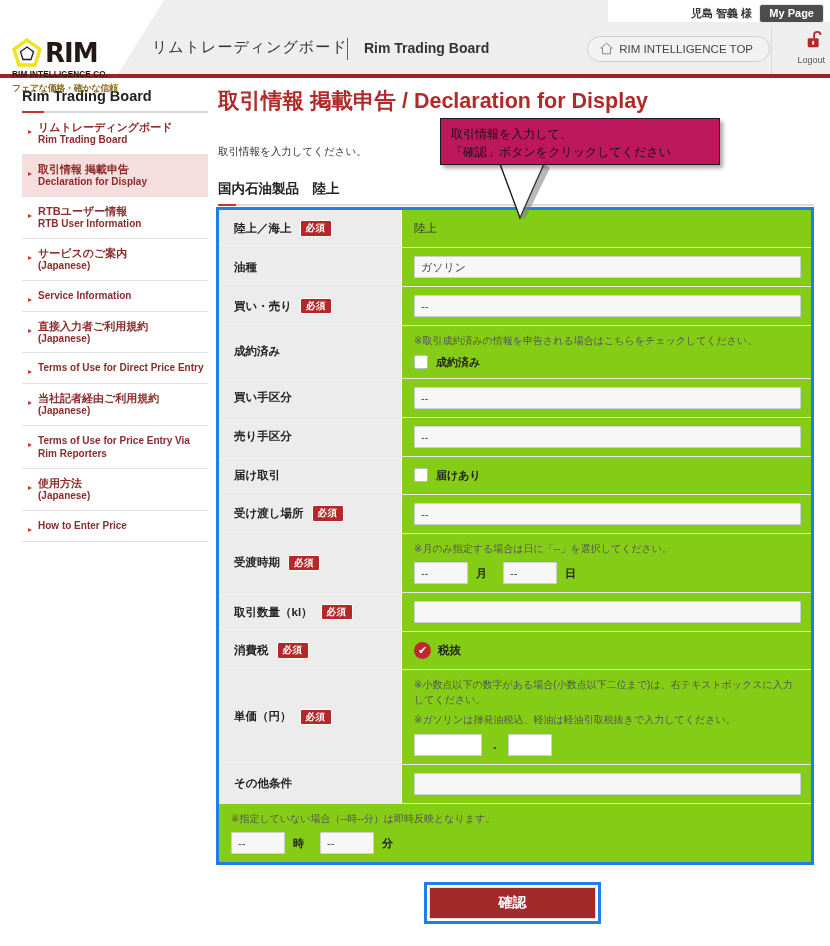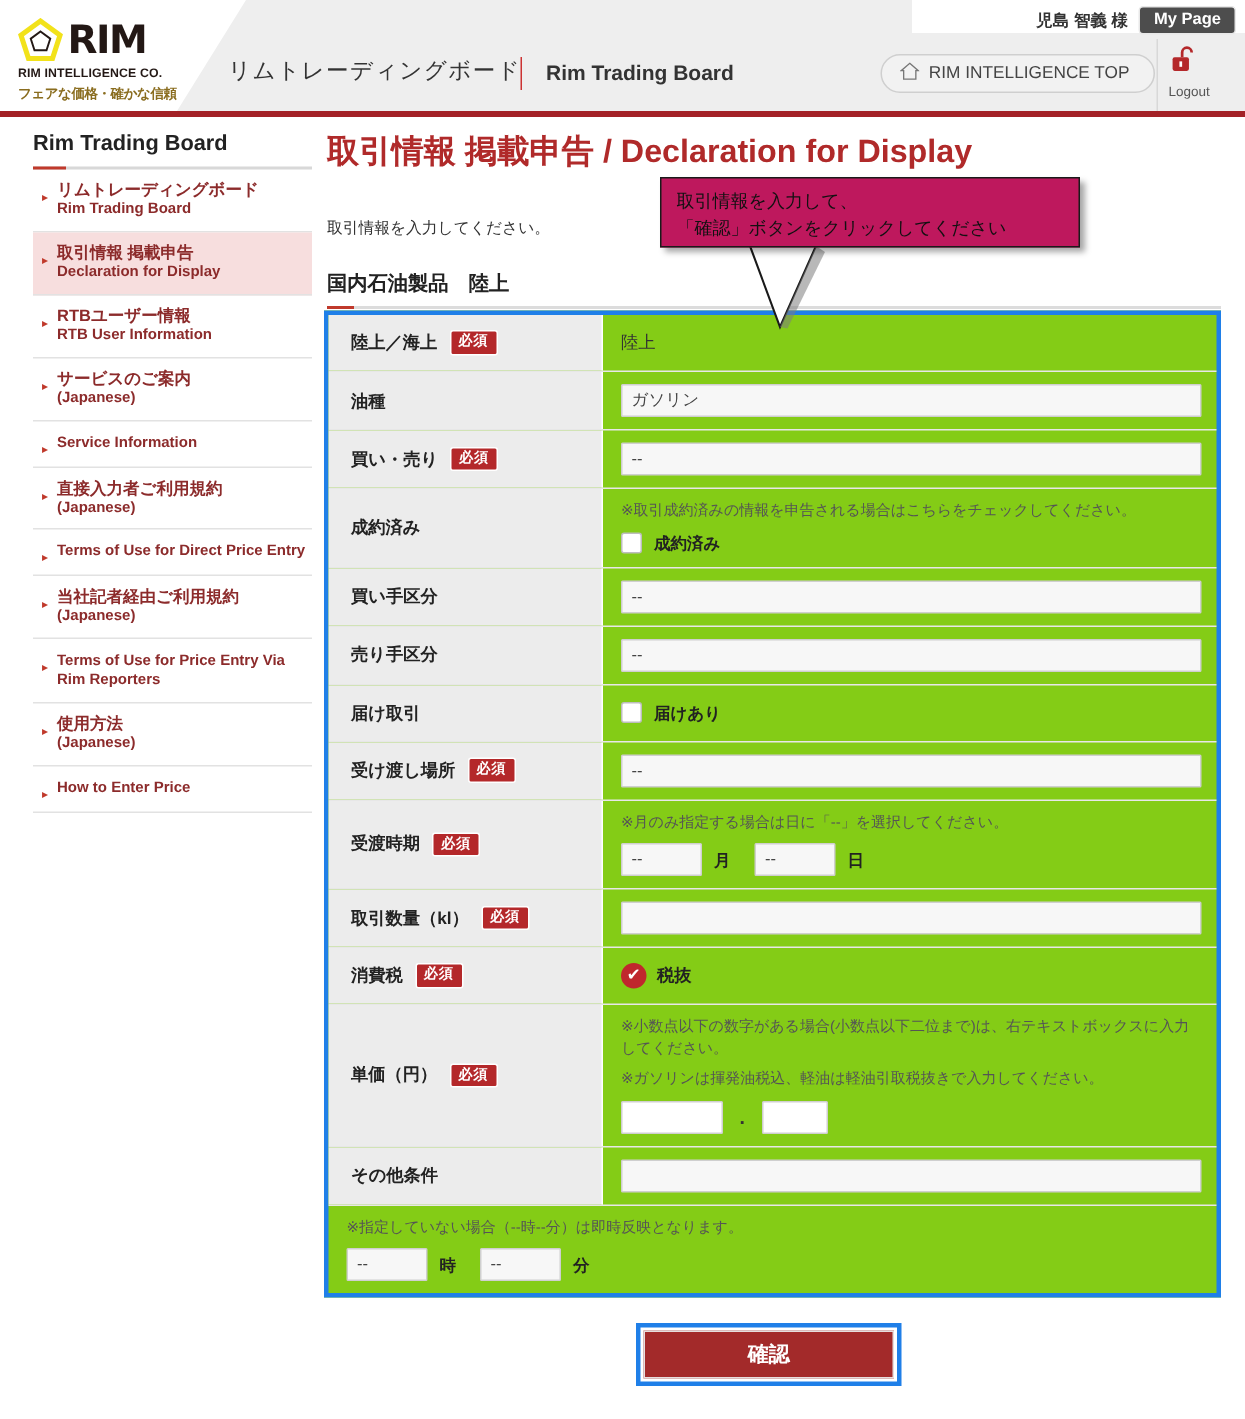--- a/index.html
+++ b/index.html
@@ -22,21 +22,21 @@
     clip-path: polygon(46px 0, 712px 0, 712px 74px, 0 74px);
   }
   .header-white-strip {
     position: absolute; left: 608px; top: 0; width: 222px; height: 22px;
     background: #ffffff;
   }
   .logo-block {
     position: absolute; left: 6px; top: 12px; width: 112px; height: 62px;
     z-index: 5; background: #fff;
   }
-  .logo-row { display:flex; align-items:center; gap:3px; padding-left:6px; }
+  .logo-row { display:flex; align-items:center; gap:3px; padding-left:6px;margin-top:26px; }
   .logo-mark { width: 30px; height: 30px; position: relative; }
   .logo-mark svg { display:block; }
   .logo-word {
     font-weight: bold; font-size: 26px; letter-spacing: -1px;
     color: #231815; line-height: 1; font-family:"DejaVu Sans", sans-serif;
   }
   .logo-sub1 {
     font-size: 8.2px; font-weight: bold; letter-spacing: 0.1px;
     color: #231815; margin-top: 2px; padding-left: 6px;
   }
@@ -68,21 +68,21 @@
     border: 1px solid #e8e8e8; cursor: pointer;
   }
   .top-btn {
     position: absolute; right: 60px; top: 36px;
     background: #f2f2f2; border: 1px solid #cfcfcf; border-radius: 16px;
     height: 26px; padding: 0 16px 0 12px; display: flex; align-items: center; gap: 6px;
     font-size: 11.5px; color: #444; z-index: 7; cursor:pointer;text-align:right;
   }
   .logout {
     position: absolute; right: 5px; top: 30px; width: 46px;
-    text-align: left; z-index: 7; cursor: pointer;
+    text-align: right; z-index: 7; cursor: pointer;
   }
   .logout-label { font-size: 9px; color: #555; margin-top: 1px; }
   .header-sep { position:absolute; right:58px; top:26px; width:1px; height:48px; background:#d8d8d8; z-index:6;}
   .red-bar { position: absolute; left: 0; top: 74px; width: 830px; height: 4px; background: #a32126; }
 
   
   .sidebar { position: absolute; left: 22px; top: 88px; width: 186px; }
   .sb-title {
     font-size: 14.5px; font-weight: bold; color: #222; padding-bottom: 7px;
   }

